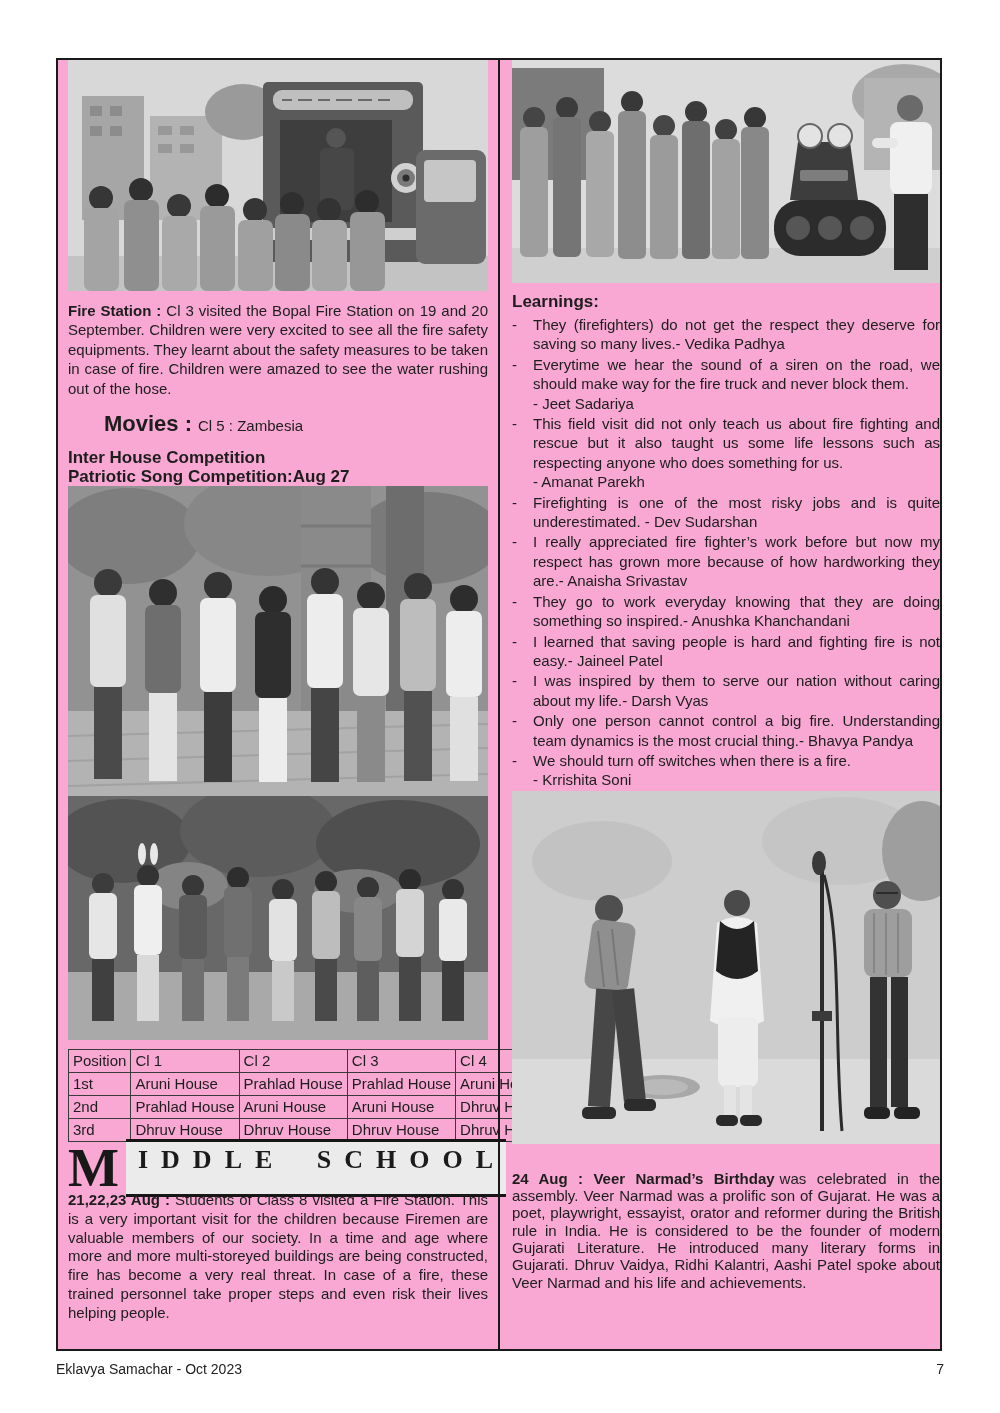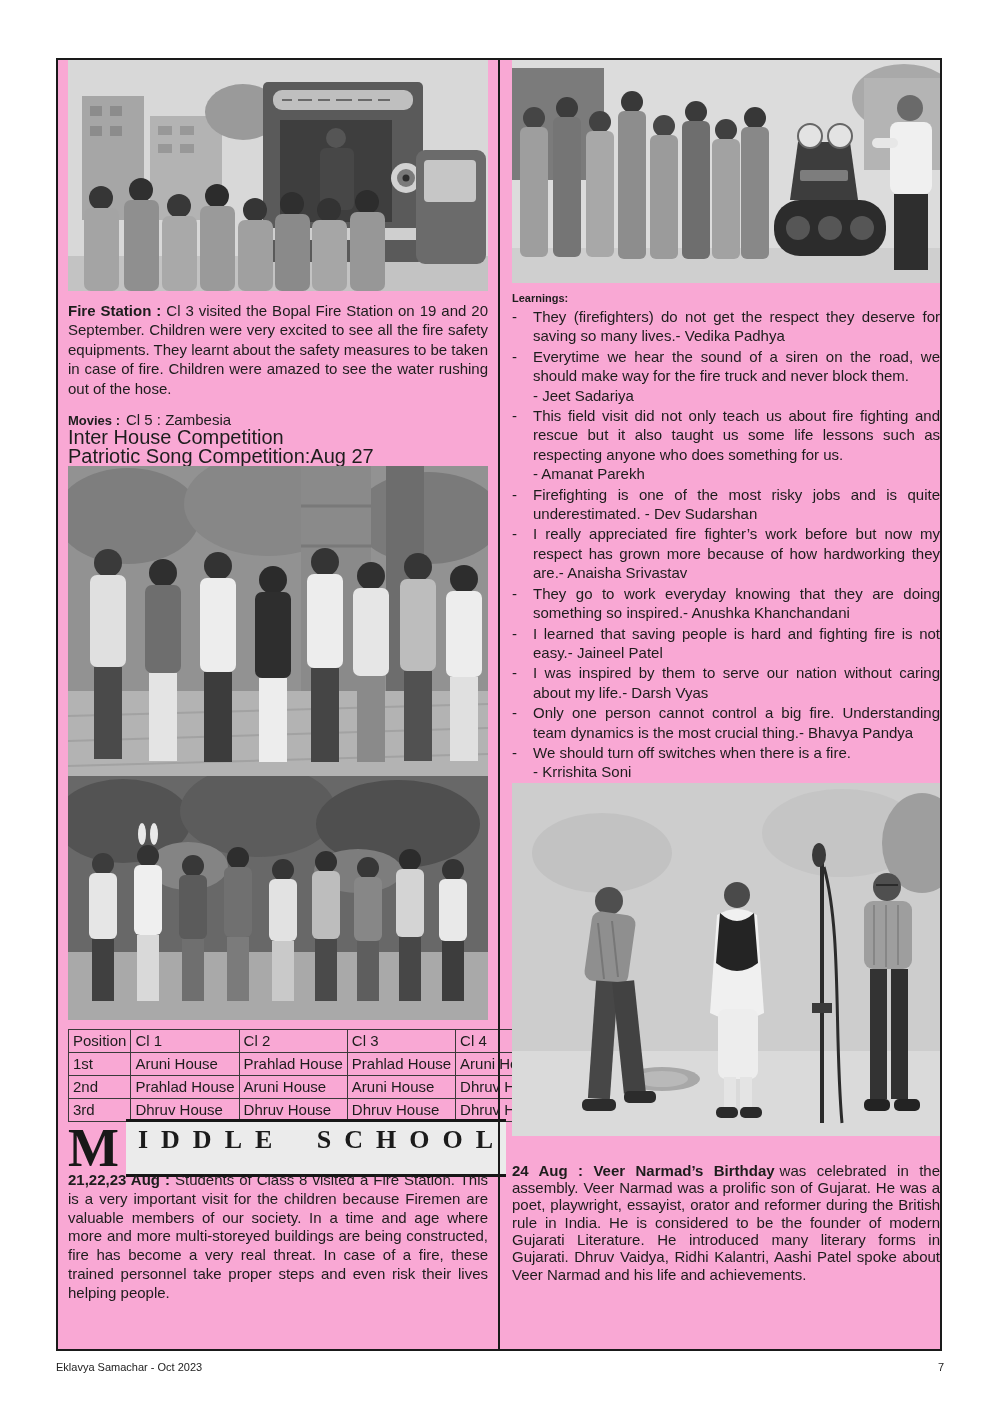--- a/index.html
+++ b/index.html
@@ -22,23 +22,23 @@
   .ph2{height:310px;margin-top:5px;}
   .ph3{height:244px;margin-top:13px;}
   .ph4{height:223px;margin-top:12px;}
   .ph5{height:353px;margin-top:28px;}
   .para{font-size:15px;line-height:19.4px;text-align:justify;margin:0;}
   .para .lead{font-weight:700;margin-right:5px;}
   .p-fire{margin-top:10px;}
   .p-middle{margin-top:0;line-height:18.8px;}
   .p-veer{margin-top:26px;line-height:17.3px;}
   .movies-line{margin:13px 0 0 0;font-size:15px;}
-  .movies-lead{font-weight:700;font-size:13px;margin-right:6px;}
-  .subhead{font-weight:400;font-size:20px;line-height:19px;}
-  .learn-head{font-weight:700;font-size:11px;margin-top:9px;}
+  .movies-lead{font-weight:700;font-size:22px;margin-right:6px;margin-left:36px;}
+  .subhead{margin-top:11px;font-weight:700;font-size:17px;line-height:19px;}
+  .learn-head{font-weight:700;font-size:17px;margin-top:9px;}
   .learn-list{margin-top:3px;}
   .learn-item{display:grid;grid-template-columns:17px 1fr;column-gap:4px;
     font-size:15px;line-height:19.4px;text-align:justify;margin-bottom:1px;}
   .marker{text-align:left;}
   .attr-line{text-align:left;}
   .attr-line:empty{display:none;}
   table.results{width:100%;border-collapse:collapse;margin-top:9px;
     font-size:15px;}
   table.results th,table.results td{
     border:1.5px solid #3a3a3a;padding:1px 4px 2px 4px;font-weight:400;
@@ -48,21 +48,21 @@
   .banner-m{
     font-family:"Liberation Serif",serif;font-weight:700;font-size:54px;
     line-height:46px;color:#181818;margin-right:7px;}
   .banner-box{
     flex:1;background:#ebebeb;border-top:3px solid #161616;border-bottom:3px solid #161616;
     font-family:"Liberation Serif",serif;font-weight:700;font-size:26px;
     letter-spacing:13px;word-spacing:12px;white-space:nowrap;
     padding:3px 0 19px 12px;color:#1b1b1b;}
   .footer{
     position:absolute;left:56px;width:888px;top:1361px;display:flex;
-    justify-content:space-between;font-size:11px;color:#222;}
+    justify-content:space-between;font-size:14px;color:#222;}
 </style>
 </head>
 <body>
 
 <div class="frame">
 
   <div class="col col-left">
 
     <figure class="photo ph1" aria-label="Children in school uniform gathered around a fire and emergency service truck while a fireman shows equipment">
       <svg viewBox="0 0 420 231" width="420" height="231">

